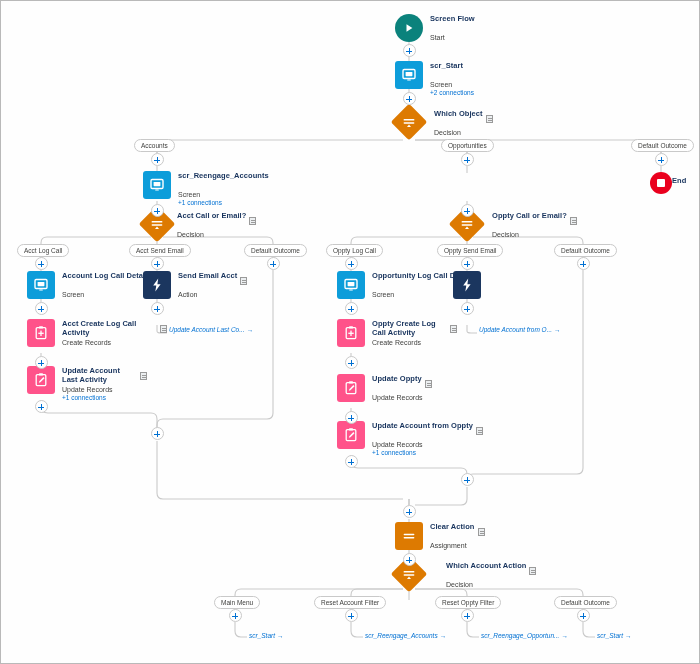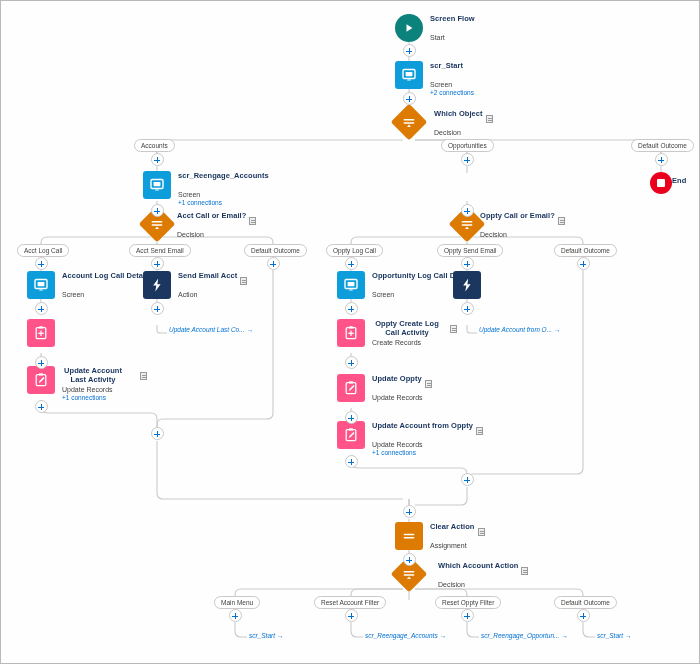--- a/index.html
+++ b/index.html
@@ -42,21 +42,20 @@
   }
   .ttl {
     font-size: 7.5px;
     font-weight: bold;
     color: #16325c;
     letter-spacing: .05px;
     display: inline-block;
     max-width: 130px;
     white-space: normal;
     vertical-align: top;
-    text-align: center;
   }
   .ttl.wrap { white-space: normal; width: 62px; }
   .sub { font-size: 7px; color: #3e3e3c; }
   .conn { font-size: 6.5px; color: #0070d2; }
   .badge {
     display: inline-block;
     width: 7px; height: 8px;
     border: 1px solid #9a9a9a;
     background: #eceff1;
     vertical-align: 1px;
@@ -359,20 +358,24 @@
 
   <div class="node" style="left:26px; top:318px;">
     <div class="ico" style="background:#ff538a;">
       <svg width="16" height="16" viewBox="0 0 16 16">
         <rect x="3.2" y="2.6" width="9.6" height="11" rx="1.1" fill="none" stroke="#fff" stroke-width="1.3"></rect>
         <rect x="6" y="1.2" width="4" height="2.4" rx="0.7" fill="#fff"></rect>
         <rect x="7.35" y="5.6" width="1.3" height="5.4" fill="#fff"></rect>
         <rect x="5.3" y="7.65" width="5.4" height="1.3" fill="#fff"></rect>
       </svg>
     </div>
+    <div class="labels">
+      <div class="ttl" style="max-width:95px;">Acct Create Log Call Activity</div><span class="badge"></span>
+      <div class="sub">Create Records</div>
+    </div>
   </div>
   <div class="plus" style="left:33.5px; top:355px;"></div>
 
   <div class="node" style="left:26px; top:365px;">
     <div class="ico" style="background:#ff538a;">
       <svg width="16" height="16" viewBox="0 0 16 16">
         <rect x="3.2" y="2.6" width="9.6" height="11" rx="1.1" fill="none" stroke="#fff" stroke-width="1.3"></rect>
         <rect x="6" y="1.2" width="4" height="2.4" rx="0.7" fill="#fff"></rect>
         <path d="M10.4 5.1 L11.5 6.2 L7.4 10.3 L5.9 10.7 L6.3 9.2 Z" fill="#fff"></path>
       </svg>
@@ -405,21 +408,21 @@
   <div class="plus" style="left:459.5px; top:203px;"></div>
 
   <div class="node" style="left:453px; top:210px;">
     <div class="diamond">
       <svg class="glyph" width="14" height="14" viewBox="0 0 14 14">
         <rect x="1.6" y="4.1" width="10.8" height="1.5" rx="0.7" fill="#fff"></rect>
         <rect x="1.6" y="7.3" width="10.8" height="1.5" rx="0.7" fill="#fff"></rect>
         <path d="M7 9.6 L9 12 L5 12 Z" fill="#fff"></path>
       </svg>
     </div>
-    <div class="labels" style="margin-left:0;">
+    <div class="labels" style="margin-left:12px;">
       <div class="ttl">Oppty Call or Email?</div><span class="badge"></span>
       <div class="sub">Decision</div>
     </div>
   </div>
 
   <div class="pill" style="left:325px; top:243px;">Oppty Log Call</div>
   <div class="pill" style="left:436px; top:243px;">Oppty Send Email</div>
   <div class="pill" style="left:553px; top:243px;">Default Outcome</div>
 
   <div class="plus" style="left:343.5px; top:256px;"></div>
@@ -529,21 +532,21 @@
   <div class="plus" style="left:401.5px; top:552px;"></div>
 
   <div class="node" style="left:395px; top:560px;">
     <div class="diamond">
       <svg class="glyph" width="14" height="14" viewBox="0 0 14 14">
         <rect x="1.6" y="4.1" width="10.8" height="1.5" rx="0.7" fill="#fff"></rect>
         <rect x="1.6" y="7.3" width="10.8" height="1.5" rx="0.7" fill="#fff"></rect>
         <path d="M7 9.6 L9 12 L5 12 Z" fill="#fff"></path>
       </svg>
     </div>
-    <div class="labels" style="margin-left:16px;">
+    <div class="labels" style="margin-left:24px;">
       <div class="ttl">Which Account Action</div><span class="badge"></span>
       <div class="sub">Decision</div>
     </div>
   </div>
 
   <div class="pill" style="left:213px; top:595px;">Main Menu</div>
   <div class="pill" style="left:313px; top:595px;">Reset Account Filter</div>
   <div class="pill" style="left:434px; top:595px;">Reset Oppty Filter</div>
   <div class="pill" style="left:553px; top:595px;">Default Outcome</div>
 

